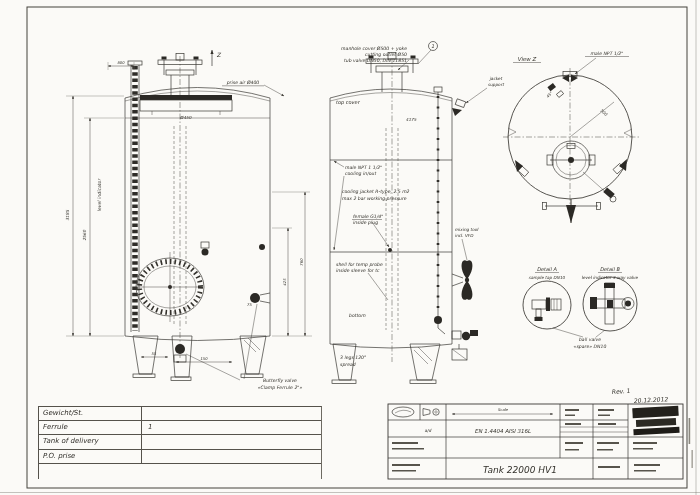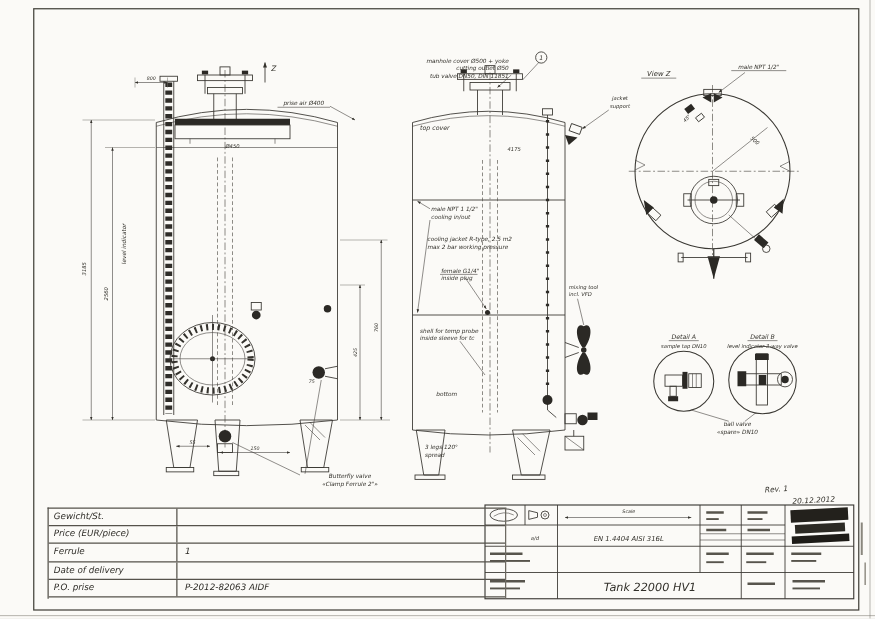--- a/index.html
+++ b/index.html
@@ -7,21 +7,21 @@
   svg text{fill:#33312b;font-family:"DejaVu Sans",sans-serif;font-style:italic}
   .ln{stroke:#3a3833;stroke-width:.7;fill:none}
   .lw{stroke:#3a3833;stroke-width:.45;fill:none}
   .lt{stroke:#6f6c64;stroke-width:.4;fill:none}
   .dk{fill:#2b2925;stroke:none}
   .cl{stroke:#4a4840;stroke-width:.5;fill:none;stroke-dasharray:6 2 1.5 2}
   .dsh{stroke:#4a4840;stroke-width:.5;fill:none;stroke-dasharray:3 2}
   .t38{font-size:3.8px}.t42{font-size:4.2px}.t46{font-size:4.6px}
   .t5{font-size:5px}.t55{font-size:5.5px}.t6{font-size:6px}.t9{font-size:9px}
   .mark{fill:#57544c}
-  .info-table{position:absolute;left:38px;top:406px;width:367px;height:73px;
+  .info-table{position:absolute;left:38px;top:406px;width:284px;height:73px;
     border-top:1px solid #55524b;border-left:1px solid #55524b;border-right:1px solid #6d6a62;
     font:italic 7px "DejaVu Sans",sans-serif;color:#2f2d28;box-sizing:border-box}
   .it-row{display:flex;height:14.2px;border-bottom:1px solid #55524b;box-sizing:border-box}
   .it-label{width:103px;border-right:1px solid #55524b;padding:2px 0 0 4px;box-sizing:border-box;white-space:nowrap}
   .it-value{flex:1;padding:2px 0 0 6px;white-space:nowrap}
 </style>
 </head>
 <body>
 
 <div class="sheet">
@@ -413,29 +413,24 @@
   </g>
 </svg>
 
 
 <div class="info-table">
   <div class="it-row">
     <span class="it-label">Gewicht/St.</span>
     <span class="it-value"></span>
   </div>
   <div class="it-row">
-    <span class="it-label">Price  (EUR/piece)</span>
-    <span class="it-value"></span>
-  </div>
-  <div class="it-row">
     <span class="it-label">Ferrule</span>
     <span class="it-value">1</span>
   </div>
   <div class="it-row">
-    <span class="it-label">Date of delivery</span>
+    <span class="it-label">Tank of delivery</span>
     <span class="it-value"></span>
   </div>
   <div class="it-row">
     <span class="it-label">P.O. prise</span>
-    <span class="it-value">P-2012-82063  AIDF</span>
   </div>
 </div>
 </div>
 
 </body></html>

